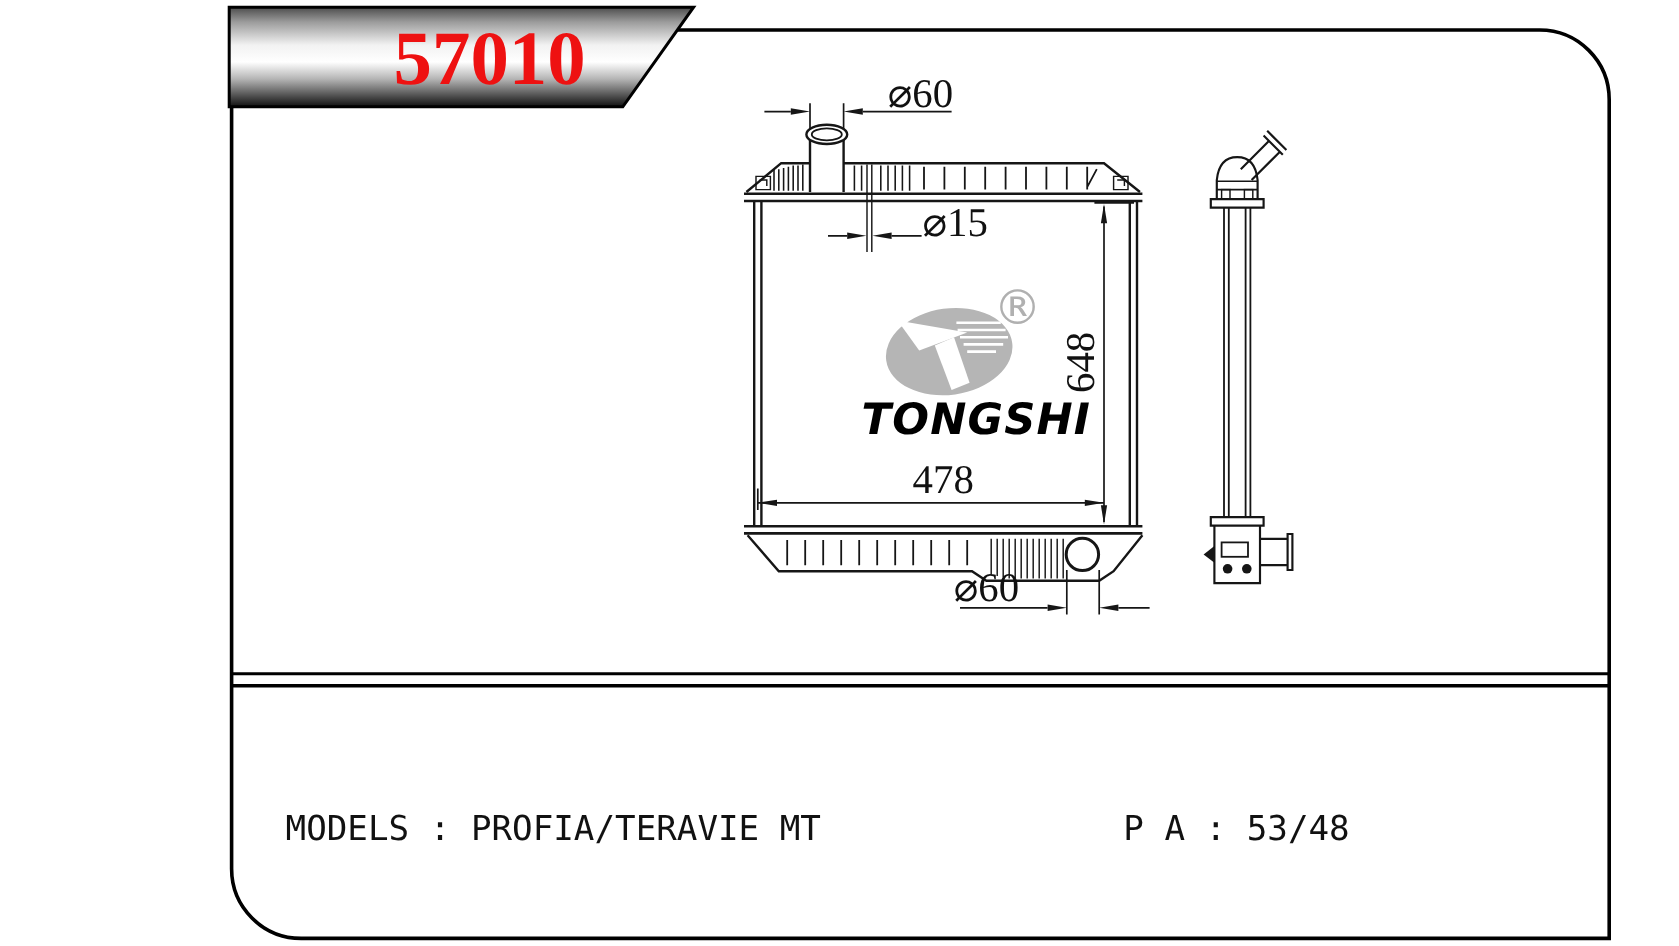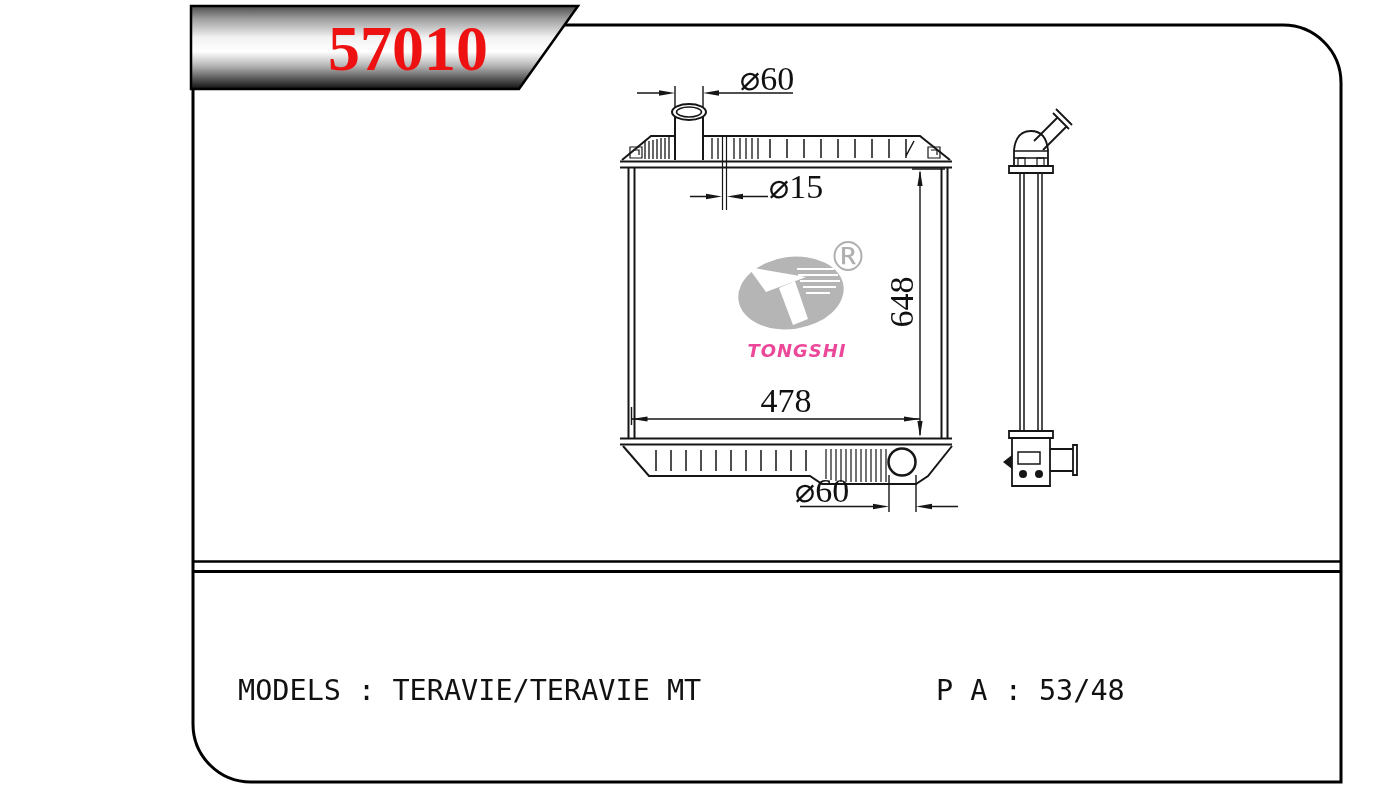--- a/index.html
+++ b/index.html
@@ -34,23 +34,23 @@
   .reg-mark{
     left:828px;top:236px;
     font-size:40px;line-height:42px;
     color:#b0b0b0;
   }
   .brand-wordmark{
     left:718px;top:336px;width:158px;
     text-align:center;
     font-family:"DejaVu Sans",sans-serif;
     font-weight:bold;font-style:italic;
-    font-size:18px;line-height:30px;
+    font-size:36px;line-height:30px;
     letter-spacing:1px;
-    color:#ec4899;
+    color:#000000;
   }
   .spec-col{
     font-family:"DejaVu Sans Mono","Liberation Mono",monospace;
     font-size:28.5px;line-height:39.5px;
     color:#111111;
   }
   .spec-left{left:238px;top:592px;}
   .spec-right{left:936px;top:592px;}
 </style>
 </head>
@@ -169,21 +169,21 @@
   <div class="abs dim dim-top-inlet">⌀60</div>
   <div class="abs dim dim-overflow">⌀15</div>
   <div class="abs dim dim-height">648</div>
   <div class="abs dim dim-width">478</div>
   <div class="abs dim dim-bottom-outlet">⌀60</div>
 
   <div class="abs reg-mark">®</div>
   <div class="abs brand-wordmark">TONGSHI</div>
 
   <div class="abs spec-col spec-left">
-    <div>MODELS : TERAVIE/TERAVIE MT</div>
+    <div>MODELS : PROFIA/TERAVIE MT</div>
     
     
     
   </div>
 
   <div class="abs spec-col spec-right">
     <div>P A : 53/48</div>
     
     
     

